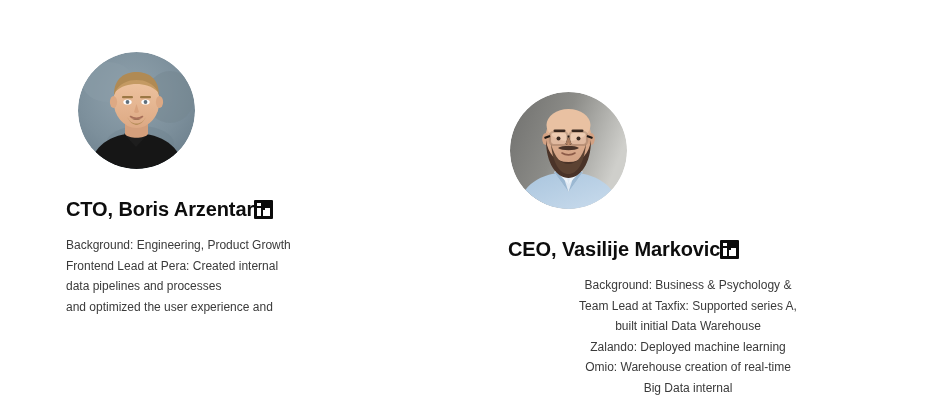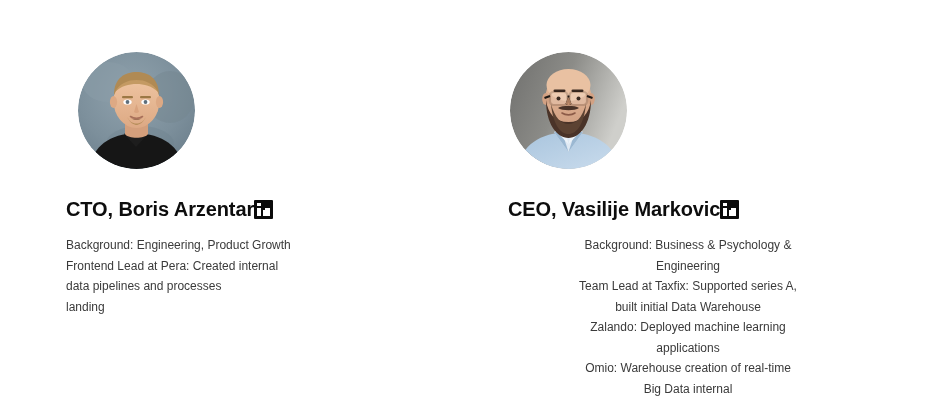--- a/index.html
+++ b/index.html
@@ -20,21 +20,21 @@
     height: 412px;
     background: #ffffff;
   }
 
   .profile-card {
     position: absolute;
     top: 0;
     width: 420px;
   }
   .profile-card.card-left  { left: 66px; }
-  .profile-card.card-right { left: 508px; }
+  .profile-card.card-right { left: 508px; margin-top: 40px; }
 
   
   .avatar {
     position: relative;
     width: 117px;
     height: 117px;
     margin-top: 52px;
     margin-left: 12px;
     border-radius: 50%;
     overflow: hidden;
@@ -175,21 +175,21 @@
         <span class="li-bar"></span>
         <span class="li-n"></span>
         <span class="li-notch"></span>
       </a>
     </div>
 
     <div class="bio">
       <div class="bio-line">Background: Engineering, Product Growth</div>
       <div class="bio-line">Frontend Lead at Pera: Created internal</div>
       <div class="bio-line">data pipelines and processes</div>
-      <div class="bio-line">landing</div>
+      <div class="bio-line">and optimized the user experience and</div>
     </div>
   </div>
 
   <div class="profile-card card-right">
 
     <div class="avatar">
       <svg viewBox="0 0 117 117" xmlns="http://www.w3.org/2000/svg">
         <defs>
           <linearGradient id="bgB" x1="0" y1="0" x2="1" y2="0.4">
             <stop offset="0%" stop-color="#6f6f6d"></stop>
@@ -257,23 +257,21 @@
       <a class="linkedin-icon" href="#" aria-label="LinkedIn">
         <span class="li-dot"></span>
         <span class="li-bar"></span>
         <span class="li-n"></span>
         <span class="li-notch"></span>
       </a>
     </div>
 
     <div class="bio">
       <div class="bio-line">Background: Business &amp; Psychology &amp;</div>
-      <div class="bio-line">Engineering</div>
       <div class="bio-line">Team Lead at Taxfix: Supported series A,</div>
       <div class="bio-line">built initial Data Warehouse</div>
       <div class="bio-line">Zalando: Deployed machine learning</div>
-      <div class="bio-line">applications</div>
       <div class="bio-line">Omio: Warehouse creation of real-time</div>
       <div class="bio-line">Big Data internal</div>
     </div>
   </div>
 
 </div>
 
 </body></html>

